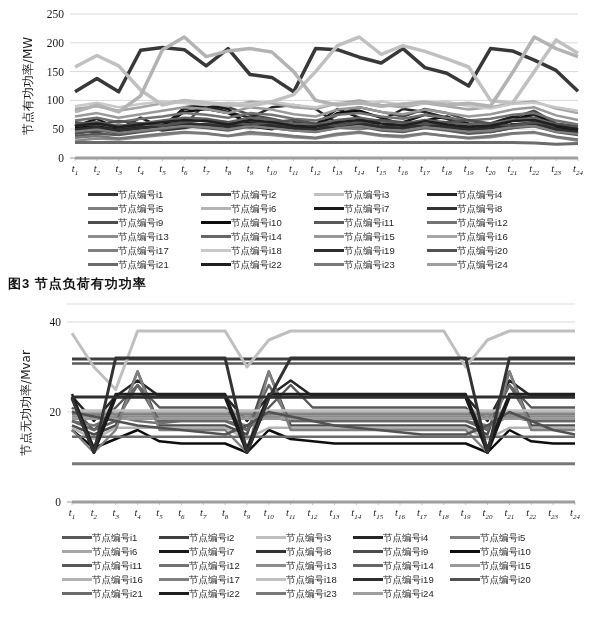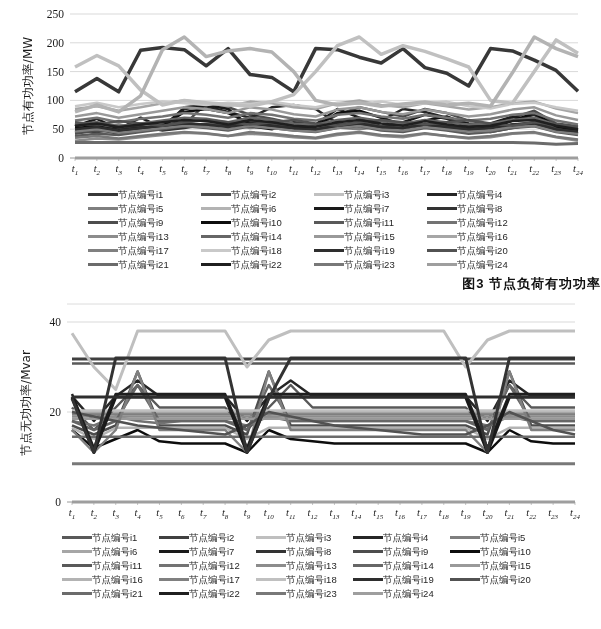--- a/index.html
+++ b/index.html
@@ -14,21 +14,21 @@
   .xsub{font-family:"Liberation Serif",serif;font-style:italic;font-size:7px;fill:#1a1a1a;}
   .ylab{font-family:"DejaVu Sans",sans-serif;font-size:12px;fill:#1a1a1a;}
   
   .legend{display:grid;row-gap:1px;margin-top:9px;}
   .fig3 .legend{margin-left:88px;}
   .fig4 .legend{margin-left:62px;}
   .legend-item{display:flex;align-items:center;height:13px;overflow:hidden;}
   .swatch{display:inline-block;width:30px;height:3px;flex:none;}
   .legend-label{font-size:9.5px;color:#262626;white-space:nowrap;line-height:13px;}
   
-  .caption{text-align:right;font-weight:bold;font-size:13px;color:#111;
+  .caption{text-align:left;font-weight:bold;font-size:13px;color:#111;
            margin:4px 0 7px 8px;letter-spacing:1px;}
 </style>
 </head>
 <body>
 
 <div class="page">
 
   <figure class="fig3">
     <svg width="601" height="176" viewBox="0 0 601 176">
         <line x1="70" y1="155" x2="578" y2="155" stroke="#9a9a9a" stroke-width="1"></line>

